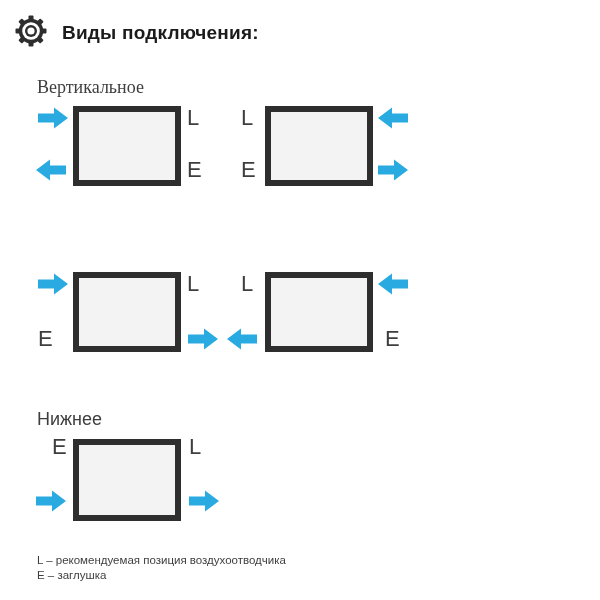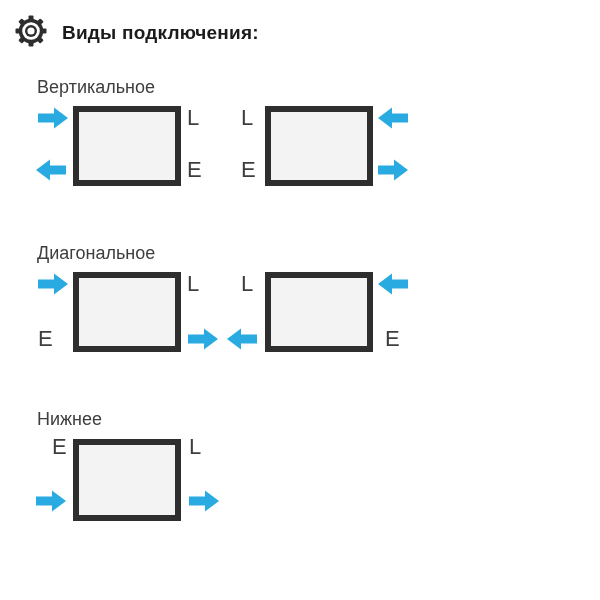--- a/index.html
+++ b/index.html
@@ -35,21 +35,21 @@
         <rect x="13.5" y="0.5" width="5" height="7" rx="1" transform="rotate(315 16 16)"></rect>
         <circle cx="16" cy="16" r="12.3"></circle>
       </g>
       <circle cx="16" cy="16" r="8.8" fill="#ffffff"></circle>
       <circle cx="16" cy="16" r="6" fill="currentColor"></circle>
       <circle cx="16" cy="16" r="3.6" fill="#ffffff"></circle>
     </svg>
   </span>
   <div class="abs title" style="left:62px; top:21px;">Виды подключения:</div>
 
-  <div class="abs sec-label" style="left:37px; top:76px;">Вертикальное</div>
+  <div class="abs sec-label" style="left:37px; top:76px;font-family:Liberation Serif, serif;">Вертикальное</div>
 
   <div class="abs radiator" style="left:73px; top:106px;"></div>
   <span class="abs arrow" style="left:38px; top:107px;">
       <svg viewBox="0 0 30 22" width="30" height="22">
         <polygon points="0,6.5 16,6.5 16,0.5 30,11 16,21.5 16,15.5 0,15.5" fill="currentColor"></polygon>
       </svg>
     </span>
   <span class="abs arrow left" style="left:36px; top:159px;">
       <svg viewBox="0 0 30 22" width="30" height="22">
         <polygon points="0,6.5 16,6.5 16,0.5 30,11 16,21.5 16,15.5 0,15.5" fill="currentColor"></polygon>
@@ -65,21 +65,20 @@
       <svg viewBox="0 0 30 22" width="30" height="22">
         <polygon points="0,6.5 16,6.5 16,0.5 30,11 16,21.5 16,15.5 0,15.5" fill="currentColor"></polygon>
       </svg>
     </span>
   <span class="abs arrow" style="left:378px; top:159px;">
       <svg viewBox="0 0 30 22" width="30" height="22">
         <polygon points="0,6.5 16,6.5 16,0.5 30,11 16,21.5 16,15.5 0,15.5" fill="currentColor"></polygon>
       </svg>
     </span>
 
-  <div class="abs sec-label" style="left:37px; top:242px;">Диагональное</div>
 
   <div class="abs radiator" style="left:73px; top:272px;"></div>
   <span class="abs arrow" style="left:38px; top:273px;">
       <svg viewBox="0 0 30 22" width="30" height="22">
         <polygon points="0,6.5 16,6.5 16,0.5 30,11 16,21.5 16,15.5 0,15.5" fill="currentColor"></polygon>
       </svg>
     </span>
   <span class="abs port" style="left:187px; top:272px;">L</span>
   <span class="abs port" style="left:38px; top:327px;">E</span>
   <span class="abs arrow" style="left:188px; top:328px;">
@@ -111,14 +110,18 @@
       <svg viewBox="0 0 30 22" width="30" height="22">
         <polygon points="0,6.5 16,6.5 16,0.5 30,11 16,21.5 16,15.5 0,15.5" fill="currentColor"></polygon>
       </svg>
     </span>
   <span class="abs arrow" style="left:189px; top:490px;">
       <svg viewBox="0 0 30 22" width="30" height="22">
         <polygon points="0,6.5 16,6.5 16,0.5 30,11 16,21.5 16,15.5 0,15.5" fill="currentColor"></polygon>
       </svg>
     </span>
 
+  <div class="abs legend" style="left:37px; top:553px;">
+    <div>L – рекомендуемая позиция воздухоотводчика</div>
+    <div>E – заглушка</div>
+  </div>
 
 </div>
 
 </body></html>

